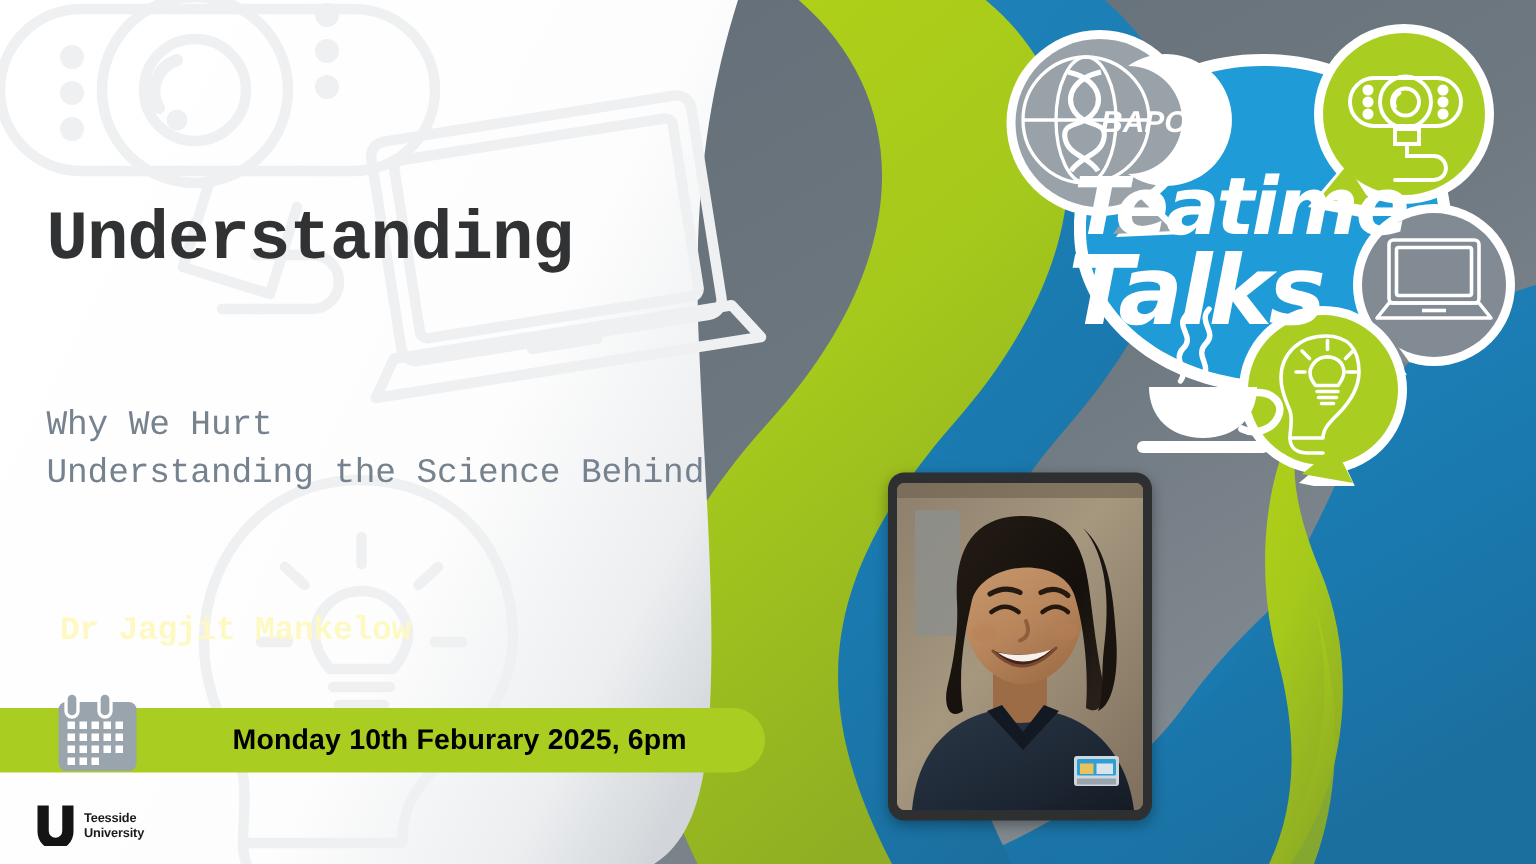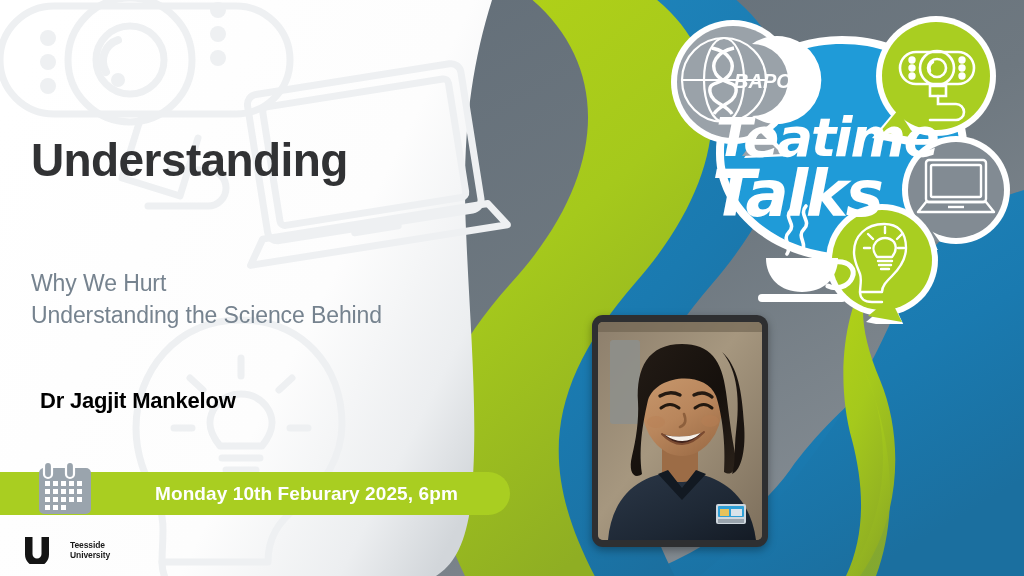--- a/index.html
+++ b/index.html
@@ -13,63 +13,64 @@
     position:absolute; inset:0;
     width:1024px; height:576px;
     overflow:hidden;
   }
   .layer { position:absolute; inset:0; width:1024px; height:576px; }
 
   
   .content {
     position:absolute; left:0; top:0; width:520px; height:408px;
     z-index:40;
+    font-family:Liberation Mono, monospace;
   }
   .headline {
     position:absolute; left:31px; top:134px;
     width:440px;
     font-size:46px; line-height:1.17;
     font-weight:bold; color:#313234;
     letter-spacing:-0.6px;
   }
   .subhead {
     position:absolute; left:31px; top:268px;
     width:440px;
     font-size:23px; line-height:1.38;
     font-weight:normal; color:#76838f;
     letter-spacing:-0.1px;
   }
   .speaker {
-    position:absolute; left:40px; top:388px;
+    position:absolute; left:40px; top:408px;
     font-size:22px; font-weight:bold;
-    color:#000000; letter-spacing:-0.2px;
+    color:#fef9c3; letter-spacing:-0.2px;
   }
 
   
   .date-banner {
     position:absolute; left:-30px; top:472px;
     width:540px; height:43px;
     background:#a9ce21;
     border-radius:0 22px 22px 0;
     z-index:42;
   }
   .date-text {
     position:absolute; left:155px; top:483px;
-    font-size:19px; font-weight:bold; color:#ffffff;
+    font-size:19px; font-weight:bold; color:#000000;
     letter-spacing:0.1px;
     z-index:45; white-space:nowrap;text-align:right;
   }
   .cal-icon {
     position:absolute; left:38px; top:460px;
     width:54px; height:56px; z-index:46;
   }
 
   
   .tees-logo { position:absolute; left:24px; top:536px; z-index:45;
-               display:flex; align-items:center; gap:20px; }
+               display:flex; align-items:center; gap:6px; }
   .tees-mark { width:26px; height:28px; }
   .tees-words { font-size:8.5px; line-height:1.18; color:#1b1b1b;
                 font-weight:600; letter-spacing:-0.1px; }
 
   
   .photo-frame {
     position:absolute; left:592px; top:315px;
     width:176px; height:232px;
     background:#2e2f31;
     border-radius:11px;

